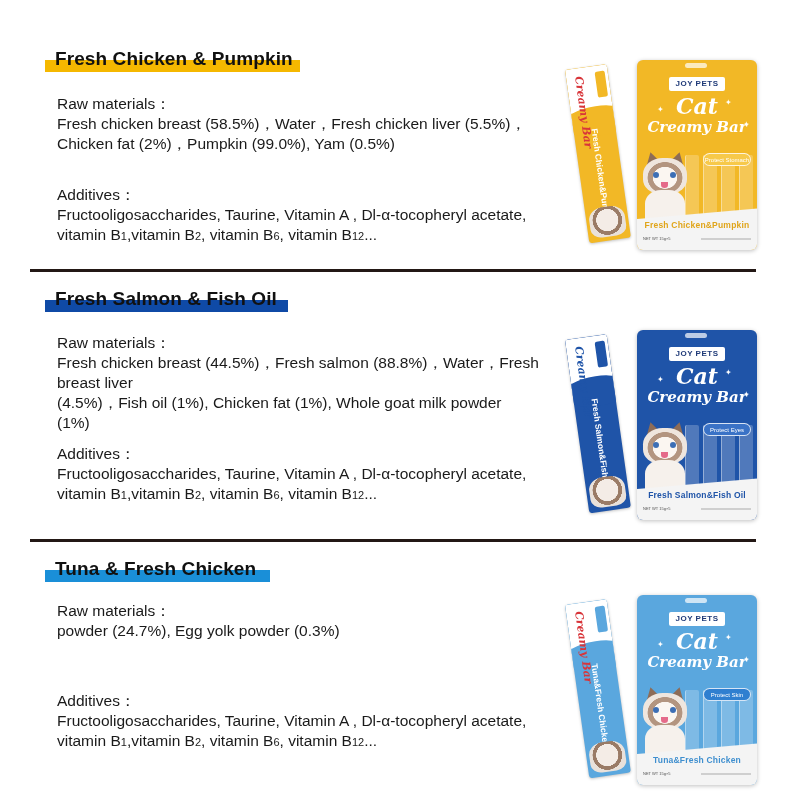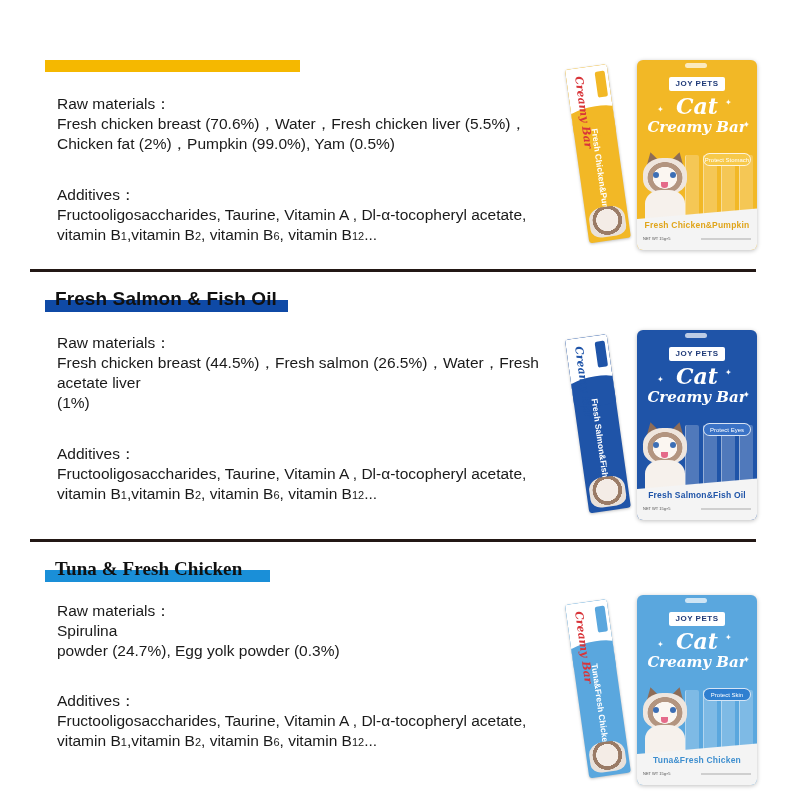--- a/index.html
+++ b/index.html
@@ -48,24 +48,25 @@
   .pouch .flavor-name { position: absolute; left: 0; width: 100%; bottom: 20px; text-align: center; font-size: 8.5px; font-weight: bold; white-space: nowrap; letter-spacing: 0.2px; }
   .pouch .netwt { position: absolute; left: 6px; bottom: 9px; font-size: 4px; color: #555; }
   .pouch .fine { position: absolute; right: 6px; bottom: 10px; width: 50px; height: 2px; background: rgba(0,0,0,0.15); }
 </style>
 </head>
 <body>
 
 <div class="section" style="top:0; height:270px;">
   <div class="title-wrap" style="top:42px; width:255px;">
     <div class="title-bar" style="width:255px; background:#f5b800;"></div>
+    <div class="title-text">Fresh Chicken &amp; Pumpkin</div>
   </div>
   <div class="body-text" style="top:94px;">
     <span class="label">Raw materials：</span>
-    <span class="line">Fresh chicken breast (70.6%)，Water，Fresh chicken liver (5.5%)，</span>
+    <span class="line">Fresh chicken breast (58.5%)，Water，Fresh chicken liver (5.5%)，</span>
     <span class="line">Chicken fat (2%)，Pumpkin (99.0%), Yam (0.5%)</span>
   </div>
   <div class="body-text" style="top:185px;">
     <span class="label">Additives：</span>
     <span class="line">Fructooligosaccharides, Taurine, Vitamin A , Dl-α-tocopheryl acetate,</span>
     <span class="line">vitamin B<span class="vit" style="font-size: 11px;">1</span>,vitamin B<span class="vit" style="font-size: 11px;">2</span>, vitamin B<span class="vit" style="font-size: 11px;">6</span>, vitamin B<span class="vit" style="font-size: 11px;">12</span>...</span>
   </div>
 
   <div class="product" style="left:560px; top:55px;">
     <div class="stick" style="background:#f2b826;">
@@ -110,22 +111,23 @@
 
 <div class="divider" style="top:269px;"></div>
 
 <div class="section" style="top:270px; height:270px;">
   <div class="title-wrap" style="top:12px; width:243px;">
     <div class="title-bar" style="width:243px; background:#0f4aa6;"></div>
     <div class="title-text">Fresh Salmon &amp; Fish Oil</div>
   </div>
   <div class="body-text" style="top:63px;">
     <span class="label">Raw materials：</span>
-    <span class="line">Fresh chicken breast (44.5%)，Fresh salmon (26.5%)，Water，Fresh</span>
-    <span class="line">acetate liver</span>
+    <span class="line">Fresh chicken breast (44.5%)，Fresh salmon (88.8%)，Water，Fresh</span>
+    <span class="line">breast liver</span>
+    <span class="line"> (4.5%)，Fish oil (1%), Chicken fat (1%), Whole goat milk powder</span>
     <span class="line">(1%)</span>
   </div>
   <div class="body-text" style="top:174px;">
     <span class="label">Additives：</span>
     <span class="line">Fructooligosaccharides, Taurine, Vitamin A , Dl-α-tocopheryl acetate,</span>
     <span class="line">vitamin B<span class="vit" style="font-size: 11px;">1</span>,vitamin B<span class="vit" style="font-size: 11px;">2</span>, vitamin B<span class="vit" style="font-size: 11px;">6</span>, vitamin B<span class="vit" style="font-size: 11px;">12</span>...</span>
   </div>
 
   <div class="product" style="left:560px; top:55px;">
     <div class="stick" style="background:#1f54a8;">
@@ -164,27 +166,26 @@
       <div class="flavor-name" style="color:#1f54a8;">Fresh Salmon&amp;Fish Oil</div>
       <div class="netwt">NET WT 15g×5</div>
       <div class="fine"></div>
     </div>
   </div>
 </div>
 
 <div class="divider" style="top:539px;"></div>
 
 <div class="section" style="top:540px; height:260px;">
-  <div class="title-wrap" style="top:12px; width:225px;font-family:Liberation Serif, serif;">
+  <div class="title-wrap" style="top:12px; width:225px;">
     <div class="title-bar" style="width:225px; background:#1a8fd8;"></div>
     <div class="title-text">Tuna &amp; Fresh Chicken</div>
   </div>
   <div class="body-text" style="top:61px;">
     <span class="label">Raw materials：</span>
-    <span class="line">Spirulina</span>
     <span class="line">powder (24.7%), Egg yolk powder (0.3%)</span>
   </div>
   <div class="body-text" style="top:151px;">
     <span class="label">Additives：</span>
     <span class="line">Fructooligosaccharides, Taurine, Vitamin A , Dl-α-tocopheryl acetate,</span>
     <span class="line">vitamin B<span class="vit" style="font-size: 11px;">1</span>,vitamin B<span class="vit" style="font-size: 11px;">2</span>, vitamin B<span class="vit" style="font-size: 11px;">6</span>, vitamin B<span class="vit" style="font-size: 11px;">12</span>...</span>
   </div>
 
   <div class="product" style="left:560px; top:50px;">
     <div class="stick" style="background:#5aa7de;">

